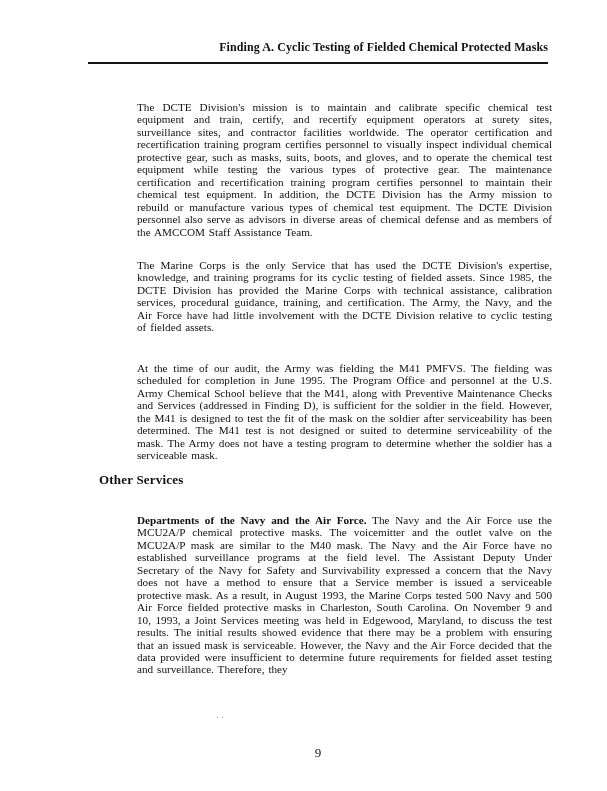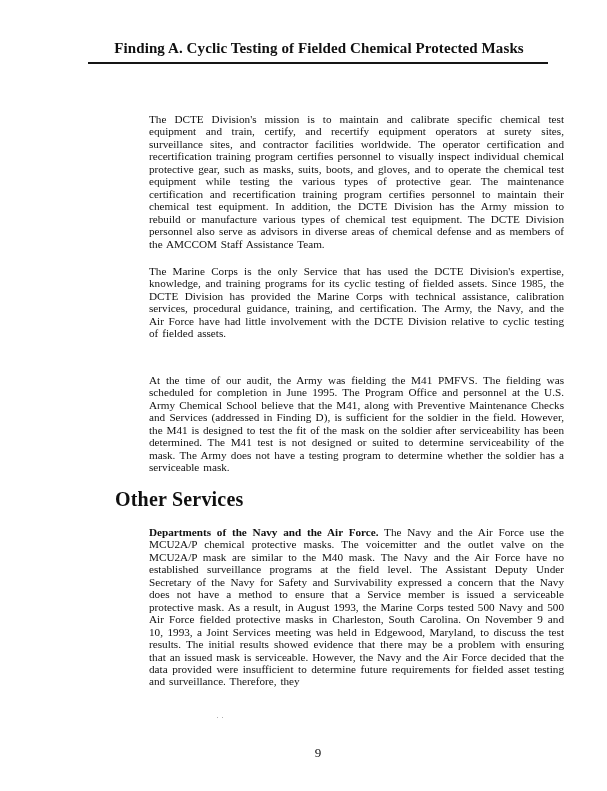--- a/index.html
+++ b/index.html
@@ -14,55 +14,55 @@
     background: #ffffff;
     overflow: hidden;
     font-family: "Liberation Serif", "DejaVu Serif", serif;
     color: #101010;
   }
   .running-head {
     position: absolute;
     top: 40px;
     left: 90px;
     width: 458px;
-    text-align: center;
+    text-align: right;
     font-weight: 700;
-    font-size: 15px;
+    font-size: 12px;
     letter-spacing: 0.1px;
     white-space: nowrap;
   }
   .head-rule {
     position: absolute;
     top: 62px;
     left: 88px;
     width: 460px;
     height: 2.4px;
     background: #151515;
   }
   .body-par {
     position: absolute;
     left: 133px;
     width: 415px;
-    margin: 16px;
+    margin: 4px;
     font-size: 11.2px;
     line-height: 12.45px;
     text-align: justify;
     word-spacing: 1.1px;
   }
   .par-1 { top: 97px; }
-  .par-2 { top: 249px; }
+  .par-2 { top: 255px; }
   .par-3 { top: 358px; }
   .par-4 { top: 510px; }
   .lead-in { font-weight: 700; }
   .section-heading {
     position: absolute;
     top: 472px;
     left: 99px;
-    margin: 16px;
-    font-size: 20px;
+    margin: 0;
+    font-size: 13px;
     font-weight: 700;
     letter-spacing: 0.2px;
   }
   .page-number {
     position: absolute;
     top: 745px;
     left: 88px;
     width: 460px;
     text-align: center;
     font-size: 13px;

